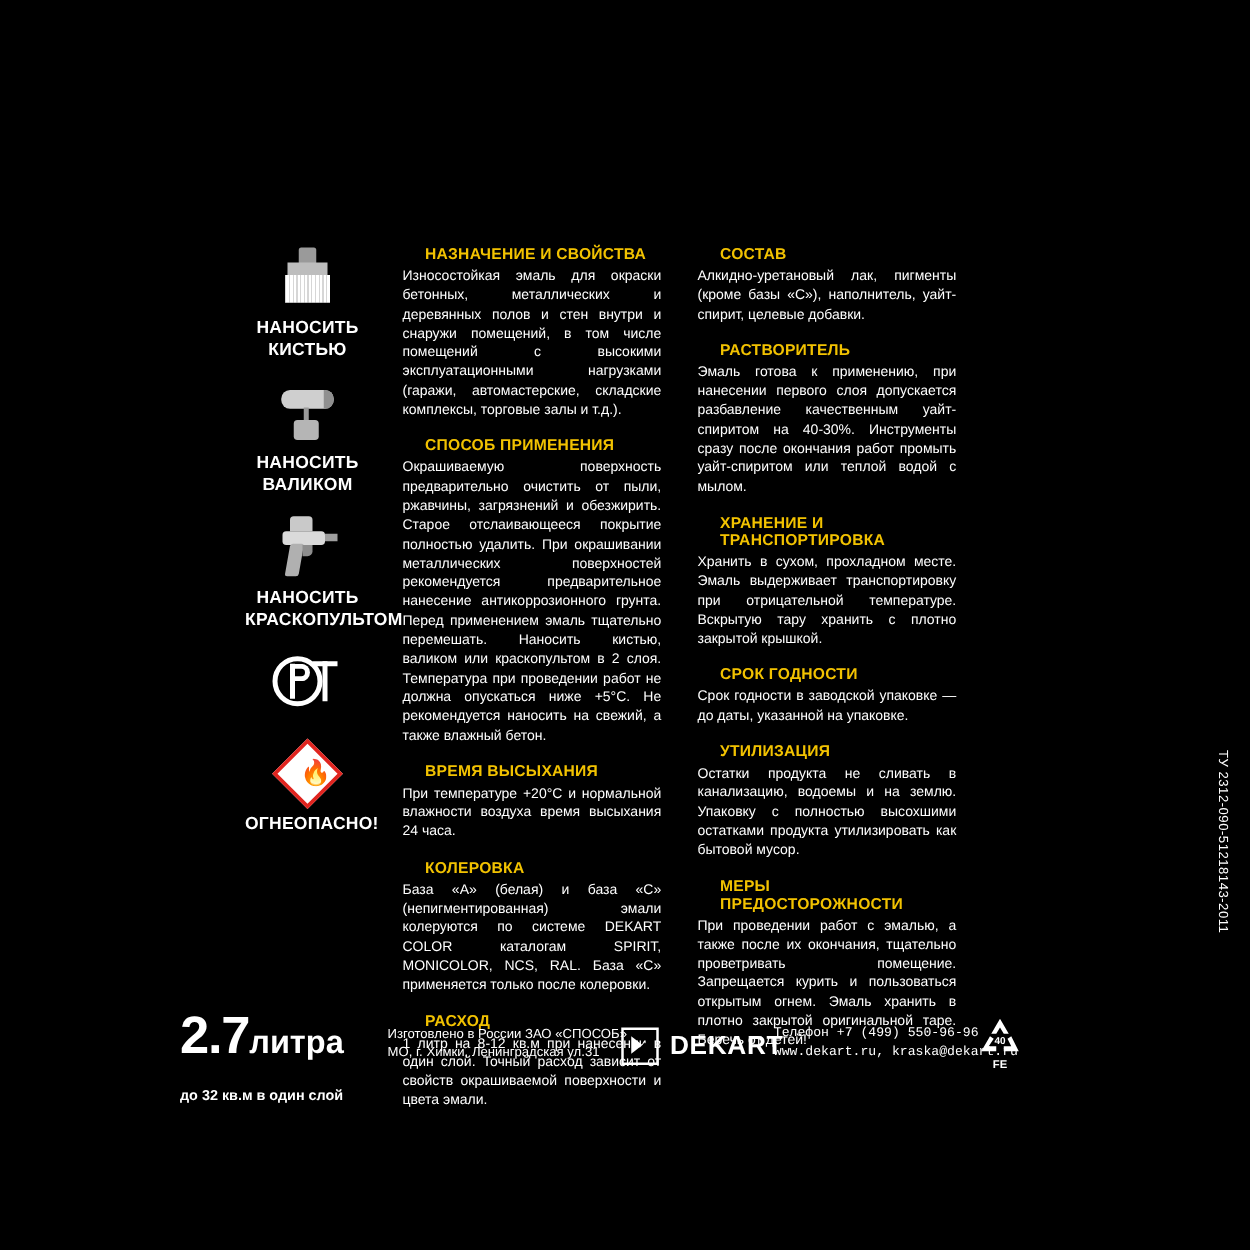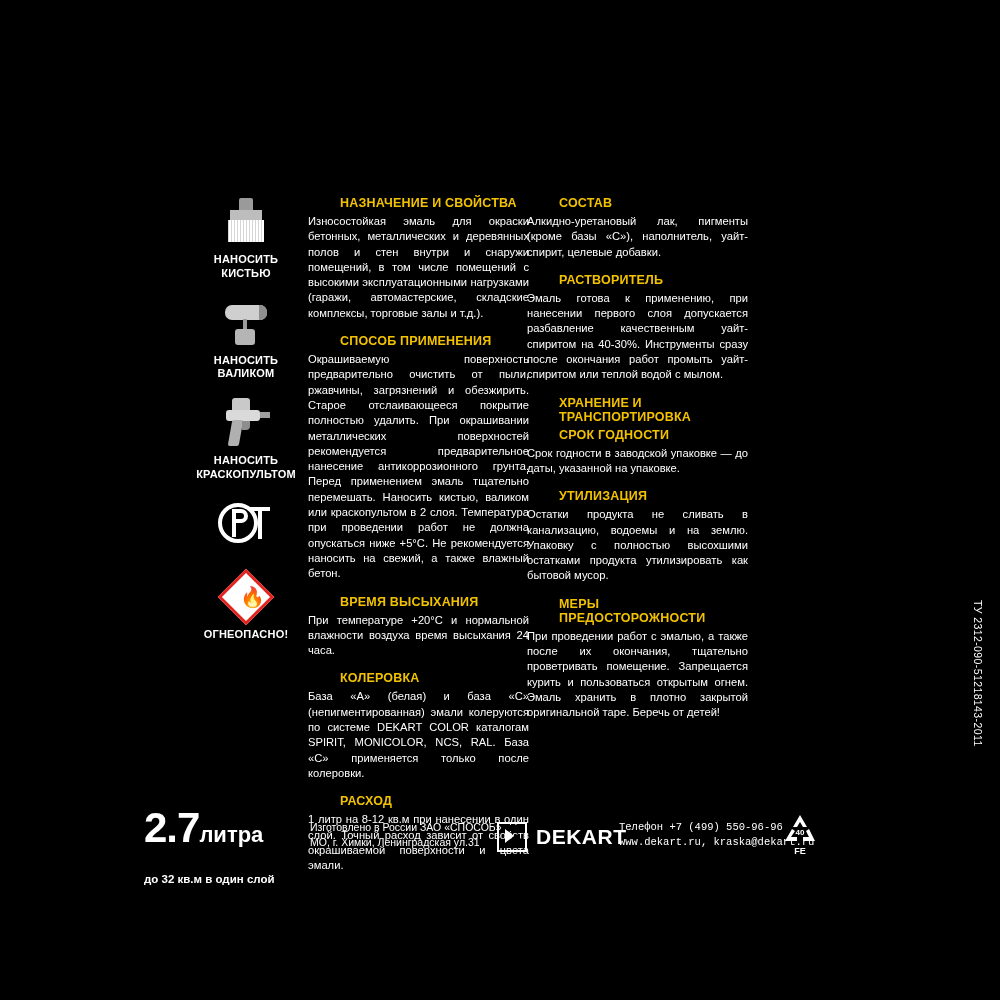--- a/index.html
+++ b/index.html
@@ -16,21 +16,21 @@
 
   
   .icon-col {
     position:absolute;
     left:196px; top:196px;
     width:100px;
     display:flex; flex-direction:column; align-items:center;
   }
   .icon-block { width:100px; text-align:center; margin-bottom:16px; }
   .icon-caption {
-    font-size:11px; font-weight:bold; letter-spacing:.2px;
+    font-size:14px; font-weight:bold; letter-spacing:.2px;
     line-height:1.25; margin-top:5px; color:#ffffff;
     text-transform:uppercase;
   }
   .icon-art { height:52px; display:flex; align-items:center; justify-content:center; }
 
   
   .brush { width:44px; height:48px; position:relative; }
   .brush .handle { position:absolute; left:15px; top:0; width:14px; height:13px; background:#9a9a9a; border-radius:2px 2px 0 0; }
   .brush .ferrule { position:absolute; left:6px; top:12px; width:32px; height:10px; background:#bdbdbd; }
   .brush .bristles { position:absolute; left:4px; top:22px; width:36px; height:22px; background:#ffffff;
@@ -61,54 +61,54 @@
 
   
   .ghs { width:48px; height:48px; position:relative; }
   .ghs .dia { position:absolute; left:4px; top:4px; width:40px; height:40px; background:#ffffff; border:3px solid #e0241f; transform:rotate(45deg); }
   .ghs .flame { position:absolute; left:18px; top:15px; width:12px; height:18px; color:#000; font-size:20px; line-height:18px; text-align:center; }
   .caption-warn { color:#ffffff; }
 
   
   .col { position:absolute; top:196px; width:225px; }
   .col-a { left:304px; }
-  .col-b { left:523px; }
+  .col-b { left:540px; }
   h3.sec {
     color:#f2c200;
     font-size:12.5px;
     font-weight:bold;
     letter-spacing:.2px;
     margin:0 0 4px 0;
     text-transform:uppercase;
     padding-left:36px;
   }
   h3.sec + p { margin-top:0; }
   .col p {
     font-size:11.2px;
     line-height:15.3px;
-    margin:0 0 13px 4px;
+    margin:0 0 13px 18px;
     text-align:justify;
     color:#ffffff;
   }
 
   
   .tu-code {
     position:absolute;
     right:16px; top:600px;
     font-size:10.5px;
     color:#ffffff;
     writing-mode:vertical-rl;
     letter-spacing:.4px;
   }
 
   
   .bottom { position:absolute; left:0; right:0; top:800px; height:80px; }
   .volume { position:absolute; left:144px; top:8px; }
   .volume .big { font-size:42px; font-weight:bold; line-height:40px; letter-spacing:-1px; }
-  .volume .big .unit { font-size:22px; font-weight:bold; letter-spacing:0; }
+  .volume .big .unit { font-size:26px; font-weight:bold; letter-spacing:0; }
   .volume .sub { font-size:11.5px; font-weight:bold; margin-top:18px; }
   .maker { position:absolute; left:310px; top:20px; font-size:10.5px; line-height:15px; }
   .brand { position:absolute; left:497px; top:22px; display:flex; align-items:center; gap:9px; }
   .brand .mark { width:30px; height:30px; border:2px solid #ffffff; position:relative; }
   .brand .mark:before { content:""; position:absolute; left:6px; top:5px; width:0; height:0;
      border-left:9px solid #ffffff; border-top:7px solid transparent; border-bottom:7px solid transparent; }
   .brand .mark:after { content:""; position:absolute; left:12px; top:12px; width:10px; height:10px;
      background:#000; transform:rotate(45deg); }
   .brand .name { font-size:21px; font-weight:bold; letter-spacing:.5px; }
   .contact { position:absolute; left:619px; top:20px; font-size:10.5px; line-height:15px;font-family:Liberation Mono, monospace; }
@@ -213,20 +213,21 @@
   </div>
 
   <div class="col col-b">
     <h3 class="sec">СОСТАВ</h3>
     <p>Алкидно-уретановый лак, пигменты (кроме базы «С»), наполнитель, уайт-спирит, целевые добавки.</p>
 
     <h3 class="sec">РАСТВОРИТЕЛЬ</h3>
     <p>Эмаль готова к применению, при нанесении первого слоя допускается разбавление качественным уайт-спиритом на 40-30%. Инструменты сразу после окончания работ промыть уайт-спиритом или теплой водой с мылом.</p>
 
     <h3 class="sec">ХРАНЕНИЕ И ТРАНСПОРТИРОВКА</h3>
+    <p>Хранить в сухом, прохладном месте. Эмаль выдерживает транспортировку при отрицательной температуре. Вскрытую тару хранить с плотно закрытой крышкой.</p>
 
     <h3 class="sec">СРОК ГОДНОСТИ</h3>
     <p>Срок годности в заводской упаковке — до даты, указанной на упаковке.</p>
 
     <h3 class="sec">УТИЛИЗАЦИЯ</h3>
     <p>Остатки продукта не сливать в канализацию, водоемы и на землю. Упаковку с полностью высохшими остатками продукта утилизировать как бытовой мусор.</p>
 
     <h3 class="sec">МЕРЫ ПРЕДОСТОРОЖНОСТИ</h3>
     <p>При проведении работ с эмалью, а также после их окончания, тщательно проветривать помещение. Запрещается курить и пользоваться открытым огнем. Эмаль хранить в плотно закрытой оригинальной таре. Беречь от детей!</p>
   </div>

